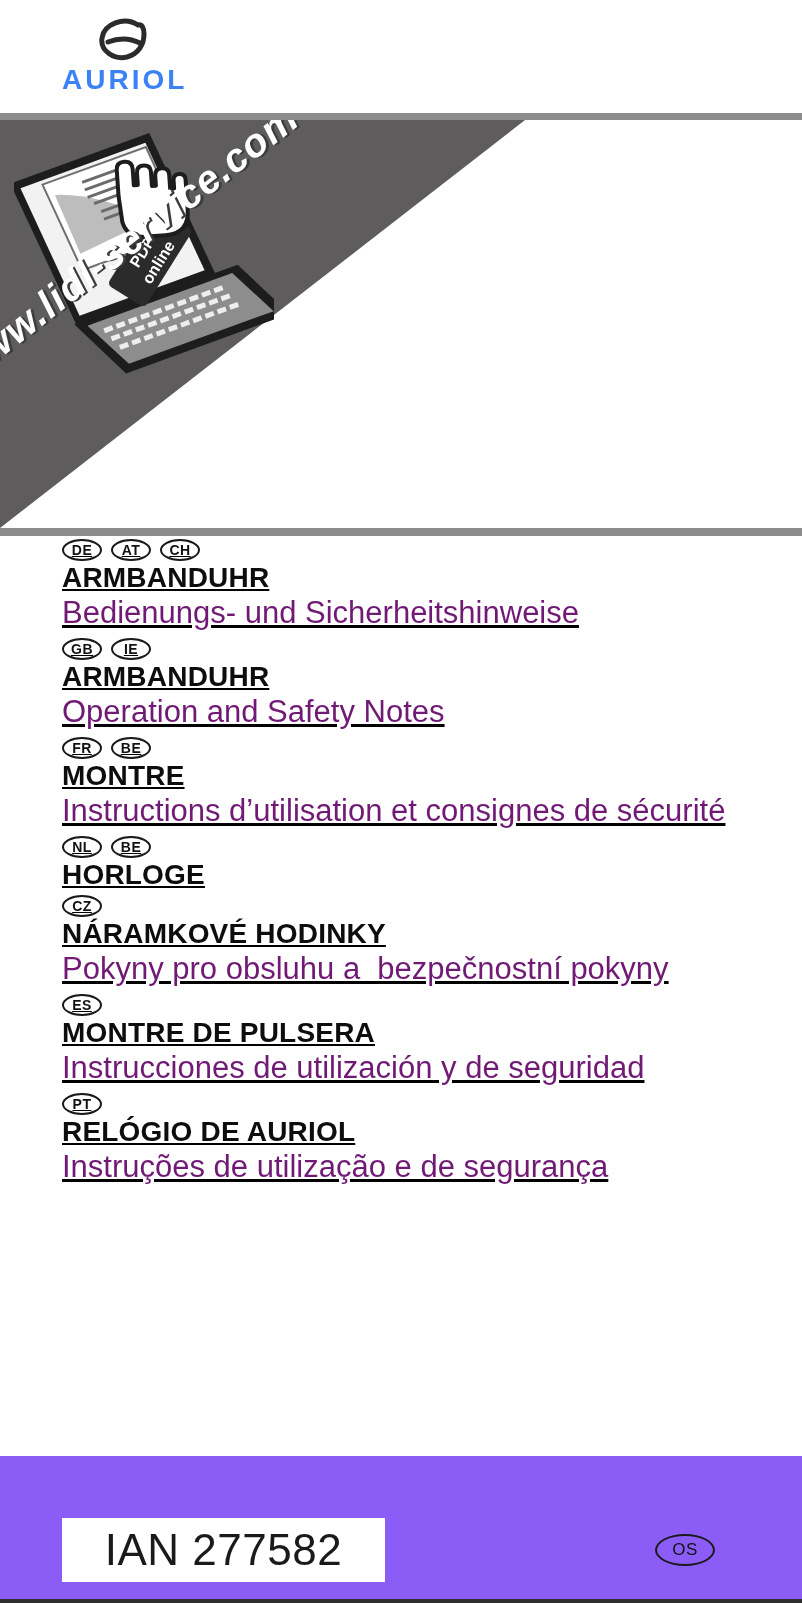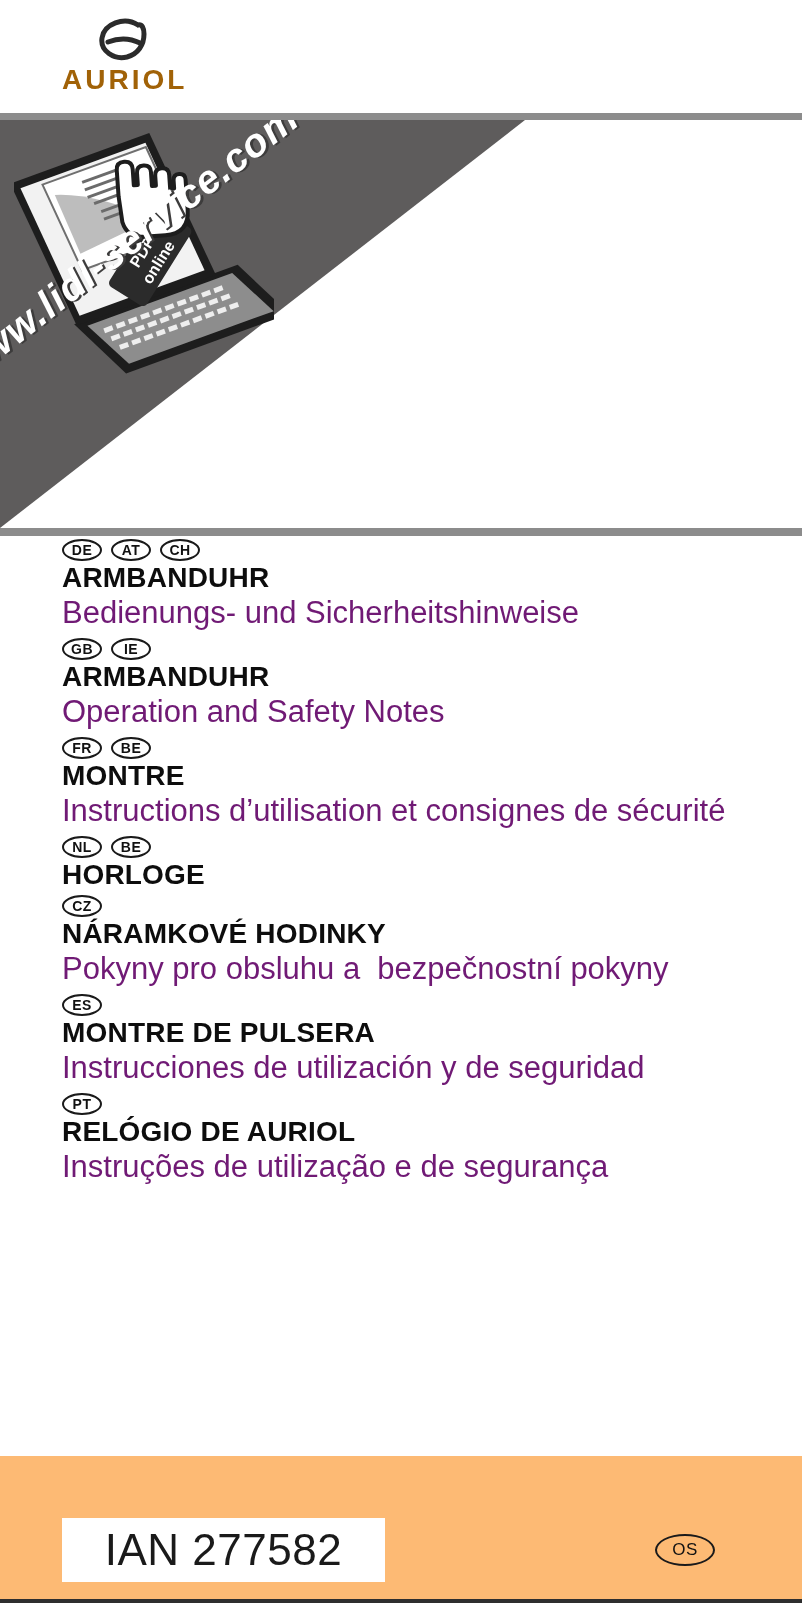--- a/index.html
+++ b/index.html
@@ -35,21 +35,21 @@
     height: 48px;
   }
   .brand-word {
     position: absolute;
     left: 0px;
     top: 48px;
     font-family: "Liberation Sans", sans-serif;
     font-weight: bold;
     font-size: 28px;
     letter-spacing: 3px;
-    color: #a16207;
+    color: #3b82f6;
     line-height: 1;
     white-space: nowrap;
   }
 
   
   .rule-top {
     position: absolute;
     left: 0;
     top: 113px;
     width: 802px;
@@ -107,20 +107,21 @@
     width: 260px;
     height: 250px;
   }
 
   
   .langs {
     position: absolute;
     left: 62px;
     top: 538px;
     width: 700px;
+    text-decoration: underline;
   }
   .lang-block { margin-bottom: 4px; }
   .flags {
     display: flex;
     gap: 9px;
     align-items: center;
     height: 24px;
     margin-bottom: 1px;
   }
   .flag {
@@ -158,21 +159,21 @@
     white-space: pre-wrap;
   }
 
   
   .footer {
     position: absolute;
     left: 0;
     top: 1456px;
     width: 802px;
     height: 147px;
-    background: #fdba74;
+    background: #8b5cf6;
   }
   .footer-rule {
     position: absolute;
     left: 0;
     bottom: 0;
     width: 802px;
     height: 4px;
     background: #2e2e2e;
   }
   .ian-box {

